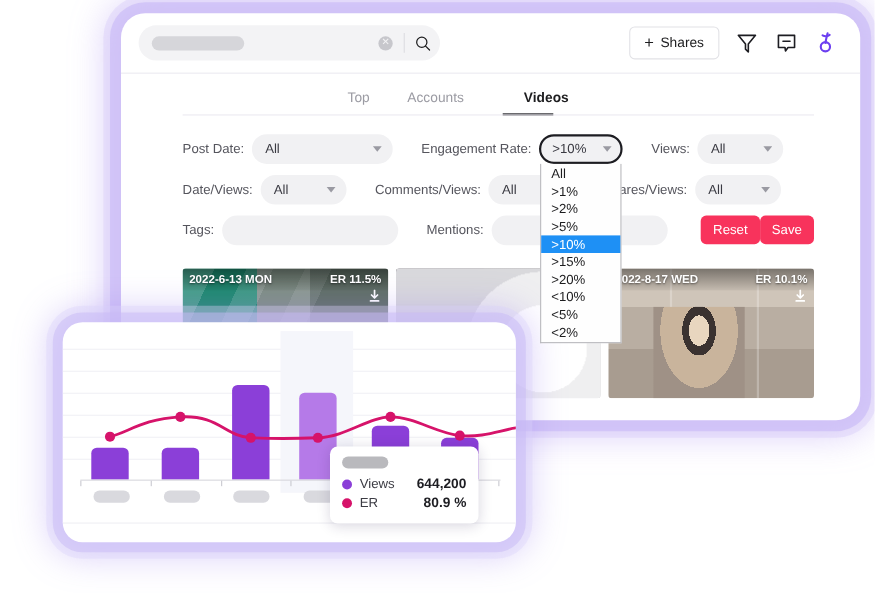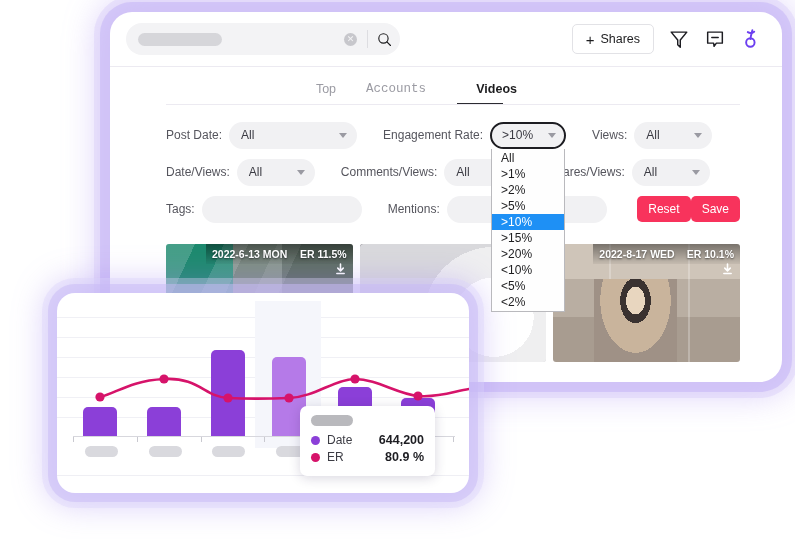--- a/index.html
+++ b/index.html
@@ -71,21 +71,21 @@
     padding-left: 0;
   }
   .tabs-inner {
     display: flex; gap: 0; margin-left: 193px;
   }
   .tab {
     font-size: 12.5px; color: #9b9ba3; padding: 0 0 9px 0;
     cursor: pointer; position: relative; text-align: center;
   }
   .tab.t1 { width: 46px; }
-  .tab.t2 { width: 94px; font-family: Liberation Mono, monospace; }
+  .tab.t2 { width: 94px; }
   .tab.t3 { width: 74px; text-align: right; }
   .tab.active { color: #1d1d1f; font-weight: 700; }
   .tab.active::after {
     content: ""; position: absolute; left: 14px; right: 14px; bottom: 0;
     height: 2px; background: #2b2b31;
   }
   .tabs-rule {
     position: absolute; left: 56px; right: 42px; bottom: 0;
     height: 1px; background: #eceaf1;
   }
@@ -168,21 +168,20 @@
     background: radial-gradient(ellipse at 50% 26%, #e8d6bf 0 16%, #3a3230 16% 26%, #c9b49c 26% 60%, #9f9186 60% 100%);
   }
   .v3 .panel-line { position:absolute; top:0; bottom:0; width:2px; background:rgba(255,255,255,.25); }
   .vtop {
     position: absolute; left: 0; right: 0; top: 0; height: 20px;
     display: flex; align-items: center; justify-content: space-between;
     padding: 0 6px;
     background: linear-gradient(180deg, rgba(0,0,0,.42), rgba(0,0,0,.05));
     color: #fff; font-size: 10.5px; font-weight: 700;
     text-shadow: 0 1px 2px rgba(0,0,0,.55);
-    margin-left: 40px;
   }
   .dl-icon {
     position: absolute; right: 7px; top: 19px; width: 11px; height: 12px;
   }
   .vcaption {
     position: absolute; left: 0; right: 0; top: 18px;
     text-align: center; color: #fff; font-weight: 700;
     font-size: 15px; line-height: 19px; letter-spacing: .4px;
     text-shadow: 0 0 3px #000, 0 0 2px #000, 1px 1px 0 #000;
   }
@@ -427,21 +426,21 @@
       <div class="xlabel" style="left:155px; width:33px; bottom:36px;"></div>
       <div class="xlabel" style="left:219px; width:33px; bottom:36px;"></div>
 
       <div class="bottom-rule"></div>
     </div>
 
     <div class="tooltip">
       <div class="tt-title"></div>
       <div class="tt-row">
         <span class="dot" style="background:#8b3fd8"></span>
-        <span>Date</span>
+        <span>Views</span>
         <span class="tt-val">644,200</span>
       </div>
       <div class="tt-row">
         <span class="dot" style="background:#d6136a"></span>
         <span>ER</span>
         <span class="tt-val">80.9 %</span>
       </div>
     </div>
   </div>
 

